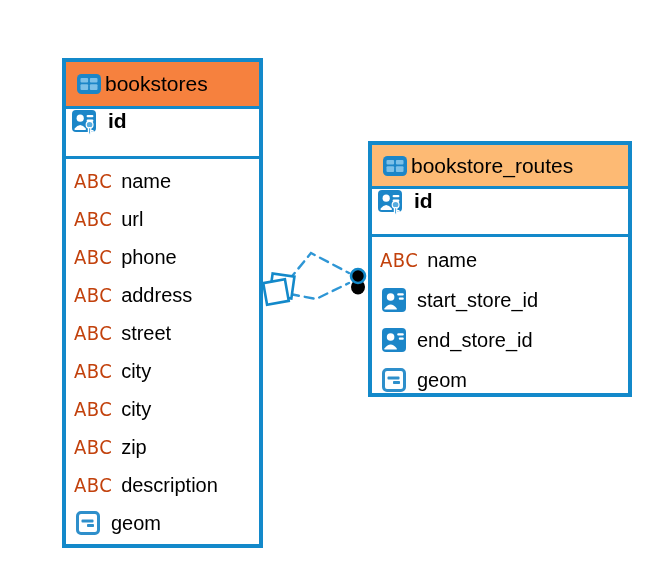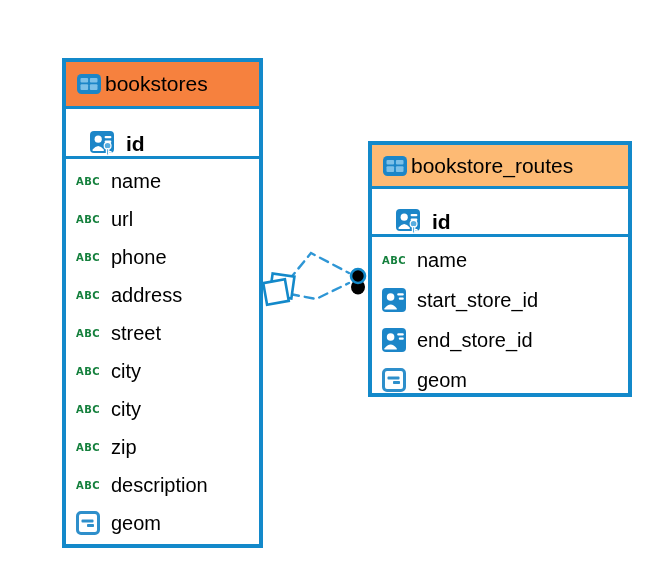--- a/index.html
+++ b/index.html
@@ -15,39 +15,39 @@
 
   .entity-header{
     display:flex;align-items:center;gap:2px;padding-left:9px;
     height:44px;border-bottom:3px solid #1389CA;
     font-size:21px;font-weight:400;
   }
   .entity-bookstores .entity-header{background:#F6813E;}
   .entity-routes .entity-header{background:#fdba74;height:41px;}
 
   .pk-row{
-    display:flex;align-items:flex-end;gap:9px;padding-left:23px;
+    display:flex;align-items:flex-start;gap:9px;padding-left:5px;
     height:47px;border-bottom:3px solid #1389CA;
     font-size:21px;font-weight:700;
   }
   .entity-routes .pk-row{height:45px;}
 
   .rows{padding-top:3px;}
   .col-row{
     display:flex;align-items:center;gap:9px;padding-left:8px;
     height:38px;font-size:20px;font-weight:400;
   }
   .entity-routes .col-row{height:40px;}
 
   .icon-box{
     flex:0 0 28px;display:flex;align-items:center;justify-content:center;
   }
   .abc-icon{
     font-family:"DejaVu Sans", sans-serif;
-    font-size:10px;font-weight:700;letter-spacing:0.4px;color:#15803d;
+    font-size:18px;font-weight:400;letter-spacing:0.4px;color:#c2410c;
     transform:scaleY(1.05);
   }
   .links-overlay{position:absolute;left:0;top:0;pointer-events:none;}
 </style>
 </head>
 <body>
 
 <svg width="0" height="0" style="position:absolute">
   <defs>
     <g id="tpl-table-icon">

